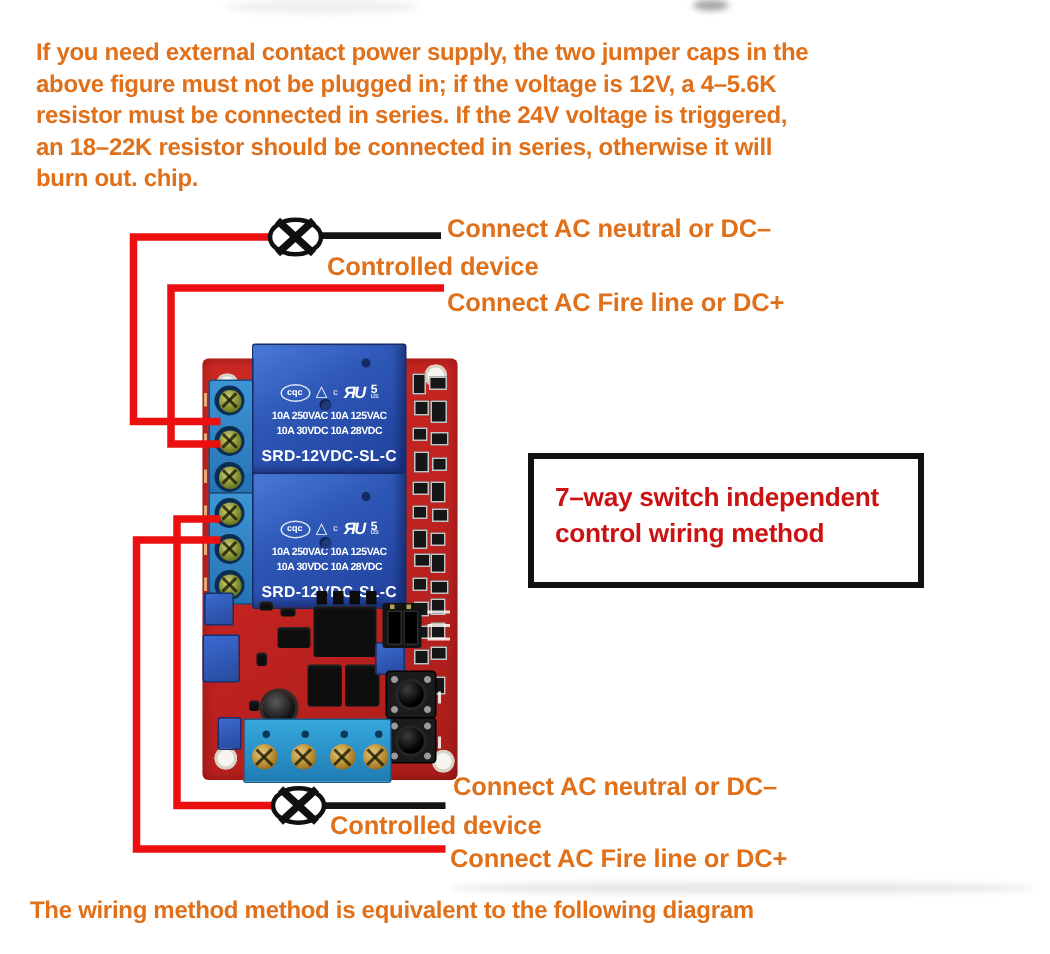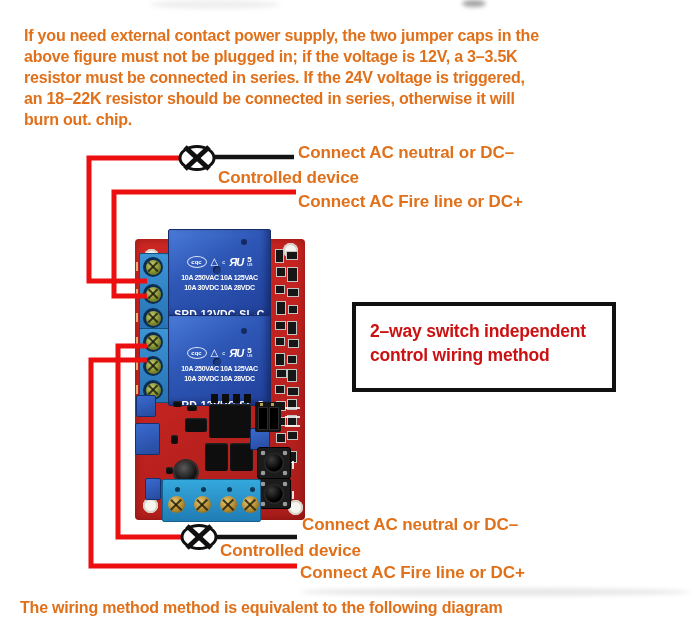--- a/index.html
+++ b/index.html
@@ -33,21 +33,21 @@
   .relay .logos{display:flex;justify-content:center;align-items:center;gap:4px;height:14px;}
   .cqc{display:inline-block;width:18px;height:10px;line-height:10px;border:1px solid #dfe6f4;border-radius:50%;
        font-size:6px;font-weight:bold;}
   .tri{font-size:10px;line-height:10px;}
   .ulc{font-size:6px;}
   .ulm{font-size:11px;font-weight:bold;font-style:italic;letter-spacing:-1px;}
   .fiveus{display:inline-flex;flex-direction:column;align-items:flex-start;line-height:5px;}
   .five{font-size:8px;font-weight:bold;}
   .us{font-size:5px;}
   .rating{font-size:7px;line-height:9.5px;font-weight:bold;letter-spacing:-0.3px;white-space:nowrap;}
-  .model{font-size:10.5px;font-weight:bold;letter-spacing:0.2px;margin-top:16px;white-space:nowrap;}
+  .model{font-size:10.5px;font-weight:bold;letter-spacing:0.2px;margin-top:6px;white-space:nowrap;}
   .dimple{position:absolute;width:8px;height:8px;border-radius:50%;background:#1d3a80;box-shadow:inset 1px 1px 1px rgba(0,0,0,.5);}
   .dot-dk{position:absolute;width:6px;height:6px;border-radius:50%;background:#142a60;}
   .smd{position:absolute;background:#161616;border:1px solid rgba(255,255,255,.75);}
   .sm-dash{position:absolute;background:rgba(255,255,255,.85);}
   .pinlabel{position:absolute;background:rgba(255,228,150,.7);width:2px;height:9px;left:1px;}
   .ic{position:absolute;background:#0e0e0e;border-radius:2px;box-shadow:inset 0 1px 2px rgba(255,255,255,.12);}
   .trim{position:absolute;background:linear-gradient(160deg,#3a6bd0,#274a9e);border:1px solid #14306e;border-radius:2px;}
   .btn{position:absolute;width:32px;height:30px;background:#1b1b1b;border:1px solid #000;border-radius:3px;
        background-image:radial-gradient(circle at 5px 5px,#9a9a9a 2px,transparent 2.6px),
                         radial-gradient(circle at 27px 5px,#9a9a9a 2px,transparent 2.6px),
@@ -68,21 +68,21 @@
 </head>
 <body>
 
 <div class="canvas">
 
   <div class="smudge abs" style="left:150px;top:0;width:130px;height:9px;background:rgba(140,140,140,.14);"></div>
   <div class="smudge abs" style="left:462px;top:0;width:24px;height:7px;background:rgba(70,70,70,.5);"></div>
   <div class="smudge abs" style="left:300px;top:588px;width:390px;height:8px;background:rgba(120,120,120,.18);"></div>
 
   <div class="abs note preline">If you need external contact power supply, the two jumper caps in the
-above figure must not be plugged in; if the voltage is 12V, a 3–3.5K
+above figure must not be plugged in; if the voltage is 12V, a 4–5.6K
 resistor must be connected in series. If the 24V voltage is triggered,
 an 18–22K resistor should be connected in series, otherwise it will
 burn out. chip.</div>
 
   <div class="abs board">
     <div class="abs hole" style="left:9px;top:10px;"></div>
     <div class="abs hole" style="left:148px;top:4px;"></div>
     <div class="abs hole" style="left:8px;top:259px;"></div>
     <div class="abs hole" style="left:153px;top:261px;"></div>
 
@@ -253,19 +253,19 @@
   </svg>
 
   <div class="abs olabel lbl" style="left:298px;top:143px;">Connect AC neutral or DC–</div>
   <div class="abs olabel lbl" style="left:218px;top:168px;">Controlled device</div>
   <div class="abs olabel lbl" style="left:298px;top:192px;">Connect AC Fire line or DC+</div>
   <div class="abs olabel lbl" style="left:302px;top:515px;">Connect AC neutral or DC–</div>
   <div class="abs olabel lbl" style="left:220px;top:541px;">Controlled device</div>
   <div class="abs olabel lbl" style="left:300px;top:563px;">Connect AC Fire line or DC+</div>
 
   <div class="abs callout">
-    <div class="callout-text preline">2–way switch independent
+    <div class="callout-text preline">7–way switch independent
 control wiring method</div>
   </div>
 
   <div class="abs footer lbl">The wiring method method is equivalent to the following diagram</div>
 
 </div>
 
 </body></html>

